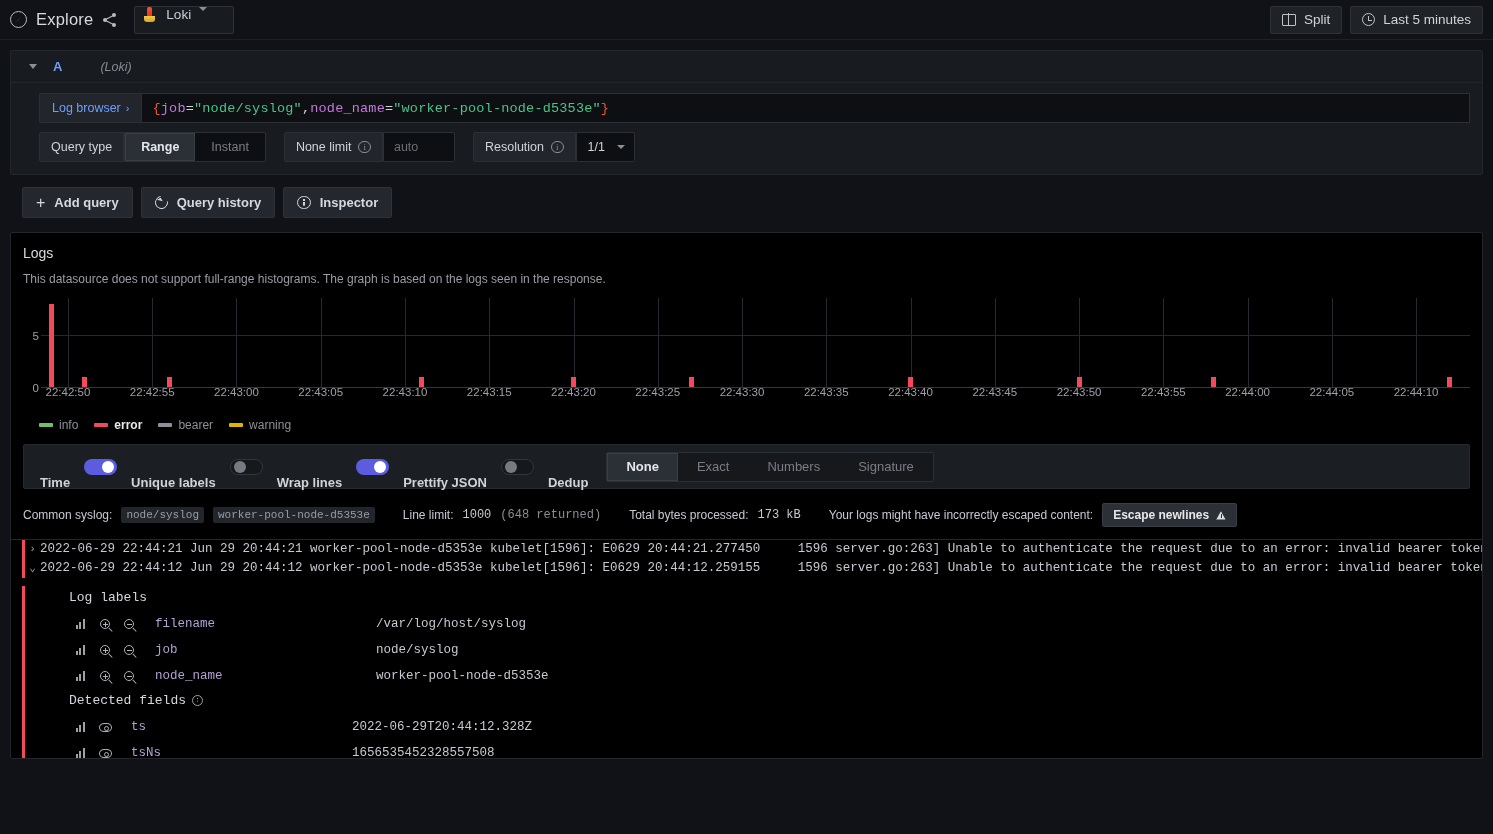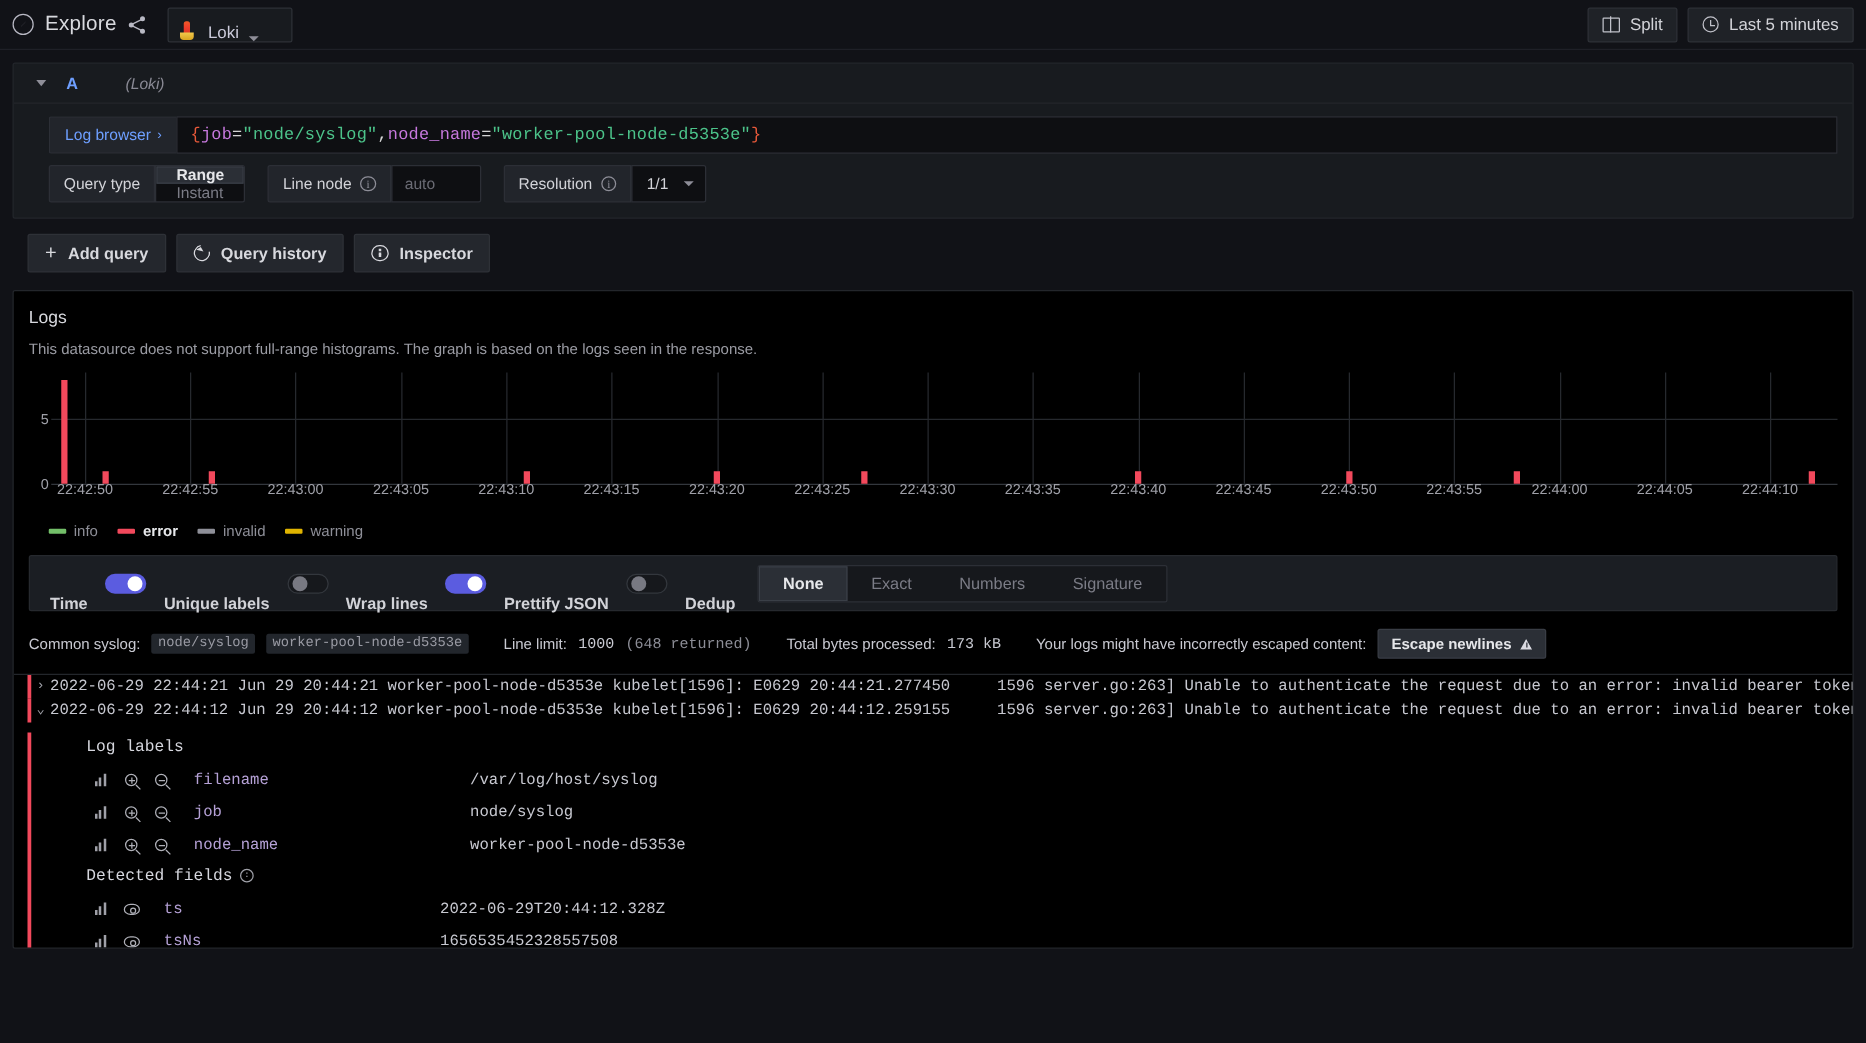--- a/index.html
+++ b/index.html
@@ -40,21 +40,21 @@
   .share-icon b {
     position: absolute; height: 1px; width: 9px; background: #b9b9c4;
     left: 3px;
   }
   .share-icon b:nth-child(4) { top: 5px;  transform: rotate(-27deg); }
   .share-icon b:nth-child(5) { top: 10px; transform: rotate(27deg); }
 
   .ds-picker {
     margin-left: 16px; height: 28px; min-width: 100px;
     background: #181b1f; border: 1px solid #2e3137; border-radius: 2px;
-    display: flex; align-items: flex-end; gap: 8px; padding: 0 8px 0 7px;
+    display: flex; align-items: flex-start; gap: 8px; padding: 0 8px 0 7px;
     font-size: 13.5px; color: #ccccdc;
   }
   .loki-logo { width: 16px; height: 16px; position: relative; flex: none; }
   .loki-logo::before {
     content: ""; position: absolute; left: 5px; top: 0px;
     width: 5px; height: 10px; border-radius: 2px 2px 0 0;
     background: linear-gradient(180deg,#f05a28 0%, #ef3b2c 55%, #d93a20 100%);
   }
   .loki-logo::after {
     content: ""; position: absolute; left: 2px; top: 9px;
@@ -138,21 +138,21 @@
     white-space: nowrap;
   }
   .info-icon {
     width: 12.5px; height: 12.5px; border-radius: 50%;
     border: 1.2px solid #8e8e98; color: #8e8e98; font-size: 9px;
     display: flex; align-items: center; justify-content: center;
     font-family: "Liberation Serif", serif; flex: none;
   }
   .radio-group {
     display: flex; height: 30px; border: 1px solid #2c2f36;
-    border-radius: 0 2px 2px 0; overflow: hidden; background: #0e0f12; flex-direction: column;
+    border-radius: 0 2px 2px 0; overflow: hidden; background: #0e0f12;
   }
   .radio-opt {
     padding: 0 16px; display: flex; align-items: center;
     font-size: 12.5px; color: #7b7c86;
   }
   .radio-opt.active {
     background: #2b2f36; color: #e6e7ea; font-weight: 600;
     box-shadow: inset 0 0 0 1px #3a3f47;
   }
   .text-input {
@@ -429,21 +429,21 @@
     <div class="opts-row">
       <div class="opt-label">
         <span>Query type</span>
       </div>
       <div class="radio-group">
         <div class="radio-opt active">Range</div>
         <div class="radio-opt">Instant</div>
       </div>
       <span class="gap18"></span>
       <div class="opt-label">
-        <span>Line node</span>
+        <span>None limit</span>
         <span class="info-icon">i</span>
       </div>
       <div class="text-input">
         <span>auto</span>
       </div>
       <span class="gap18"></span>
       <div class="opt-label">
         <span>Resolution</span>
         <span class="info-icon">i</span>
       </div>
@@ -534,21 +534,21 @@
       <div class="lg-item">
         <span class="lg-swatch" style="background: rgb(115, 191, 105);"></span>
         <span>info</span>
       </div>
       <div class="lg-item on">
         <span class="lg-swatch" style="background: rgb(242, 73, 92);"></span>
         <span>error</span>
       </div>
       <div class="lg-item">
         <span class="lg-swatch" style="background: rgb(142, 143, 152);"></span>
-        <span>invalid</span>
+        <span>bearer</span>
       </div>
       <div class="lg-item">
         <span class="lg-swatch" style="background: rgb(224, 180, 0);"></span>
         <span>warning</span>
       </div>
     </div>
 
   <div class="opt-bar">
     <span class="ob-label">Time</span>
     <span class="toggle on">

